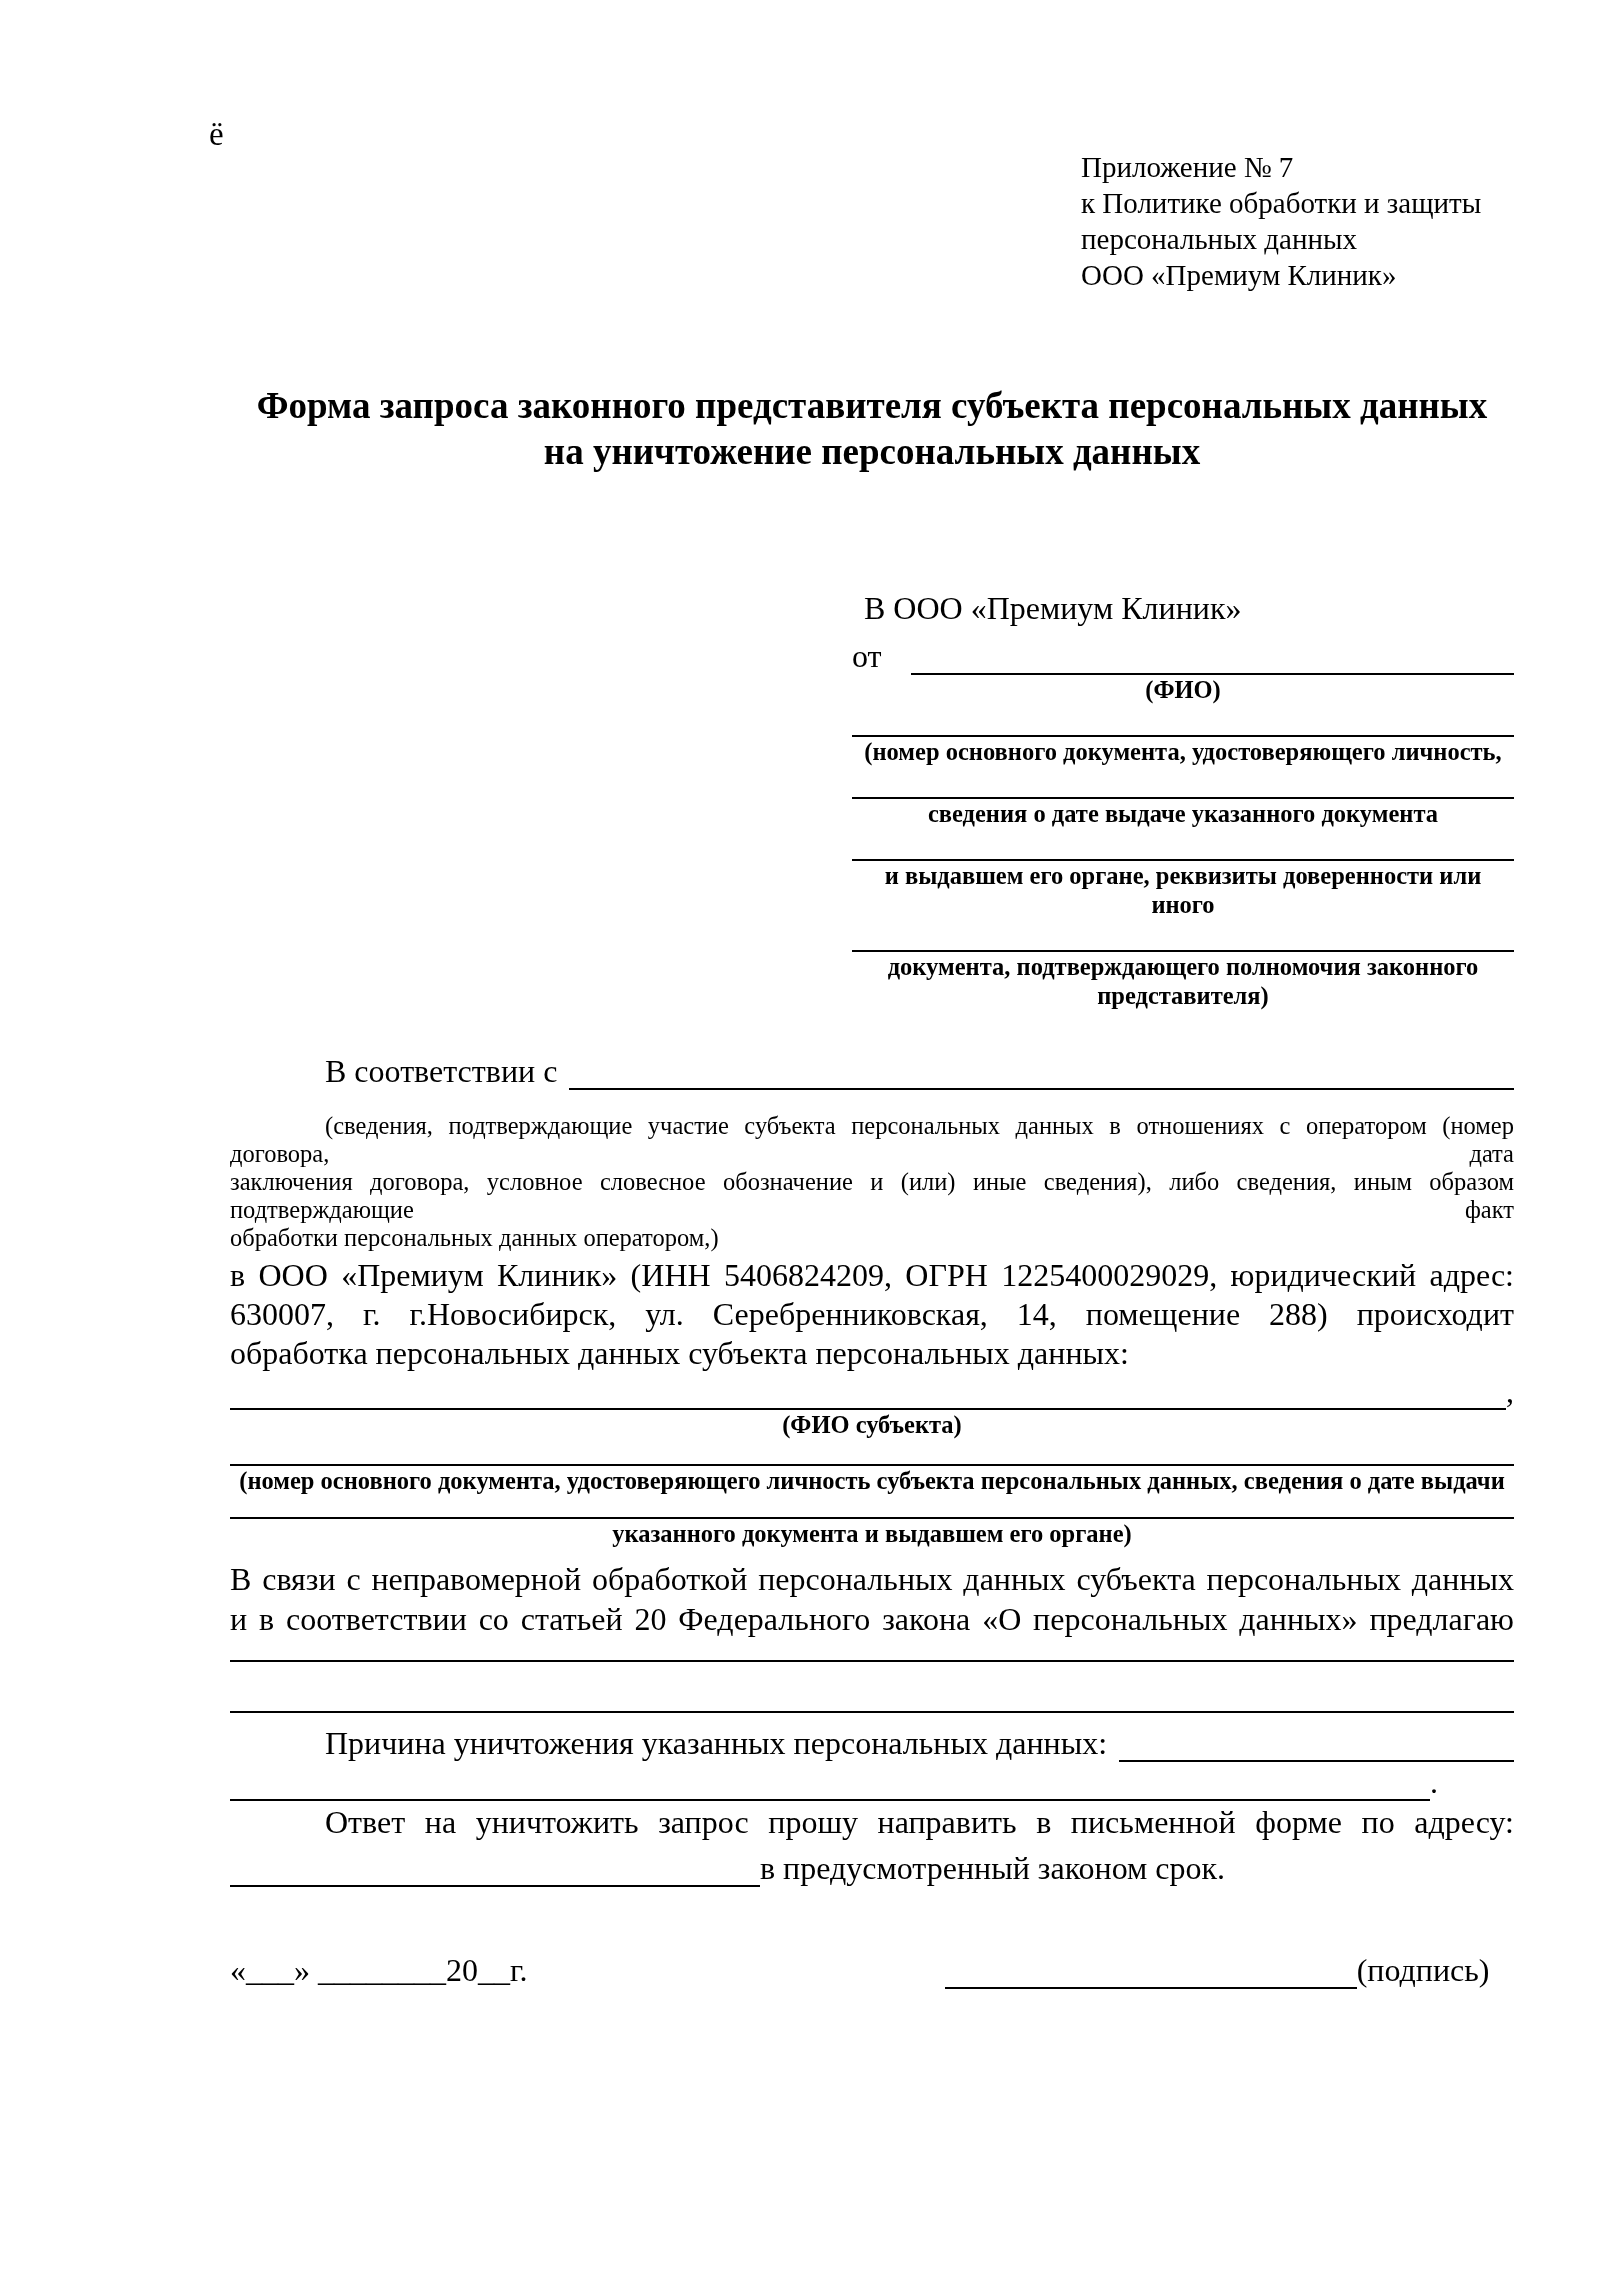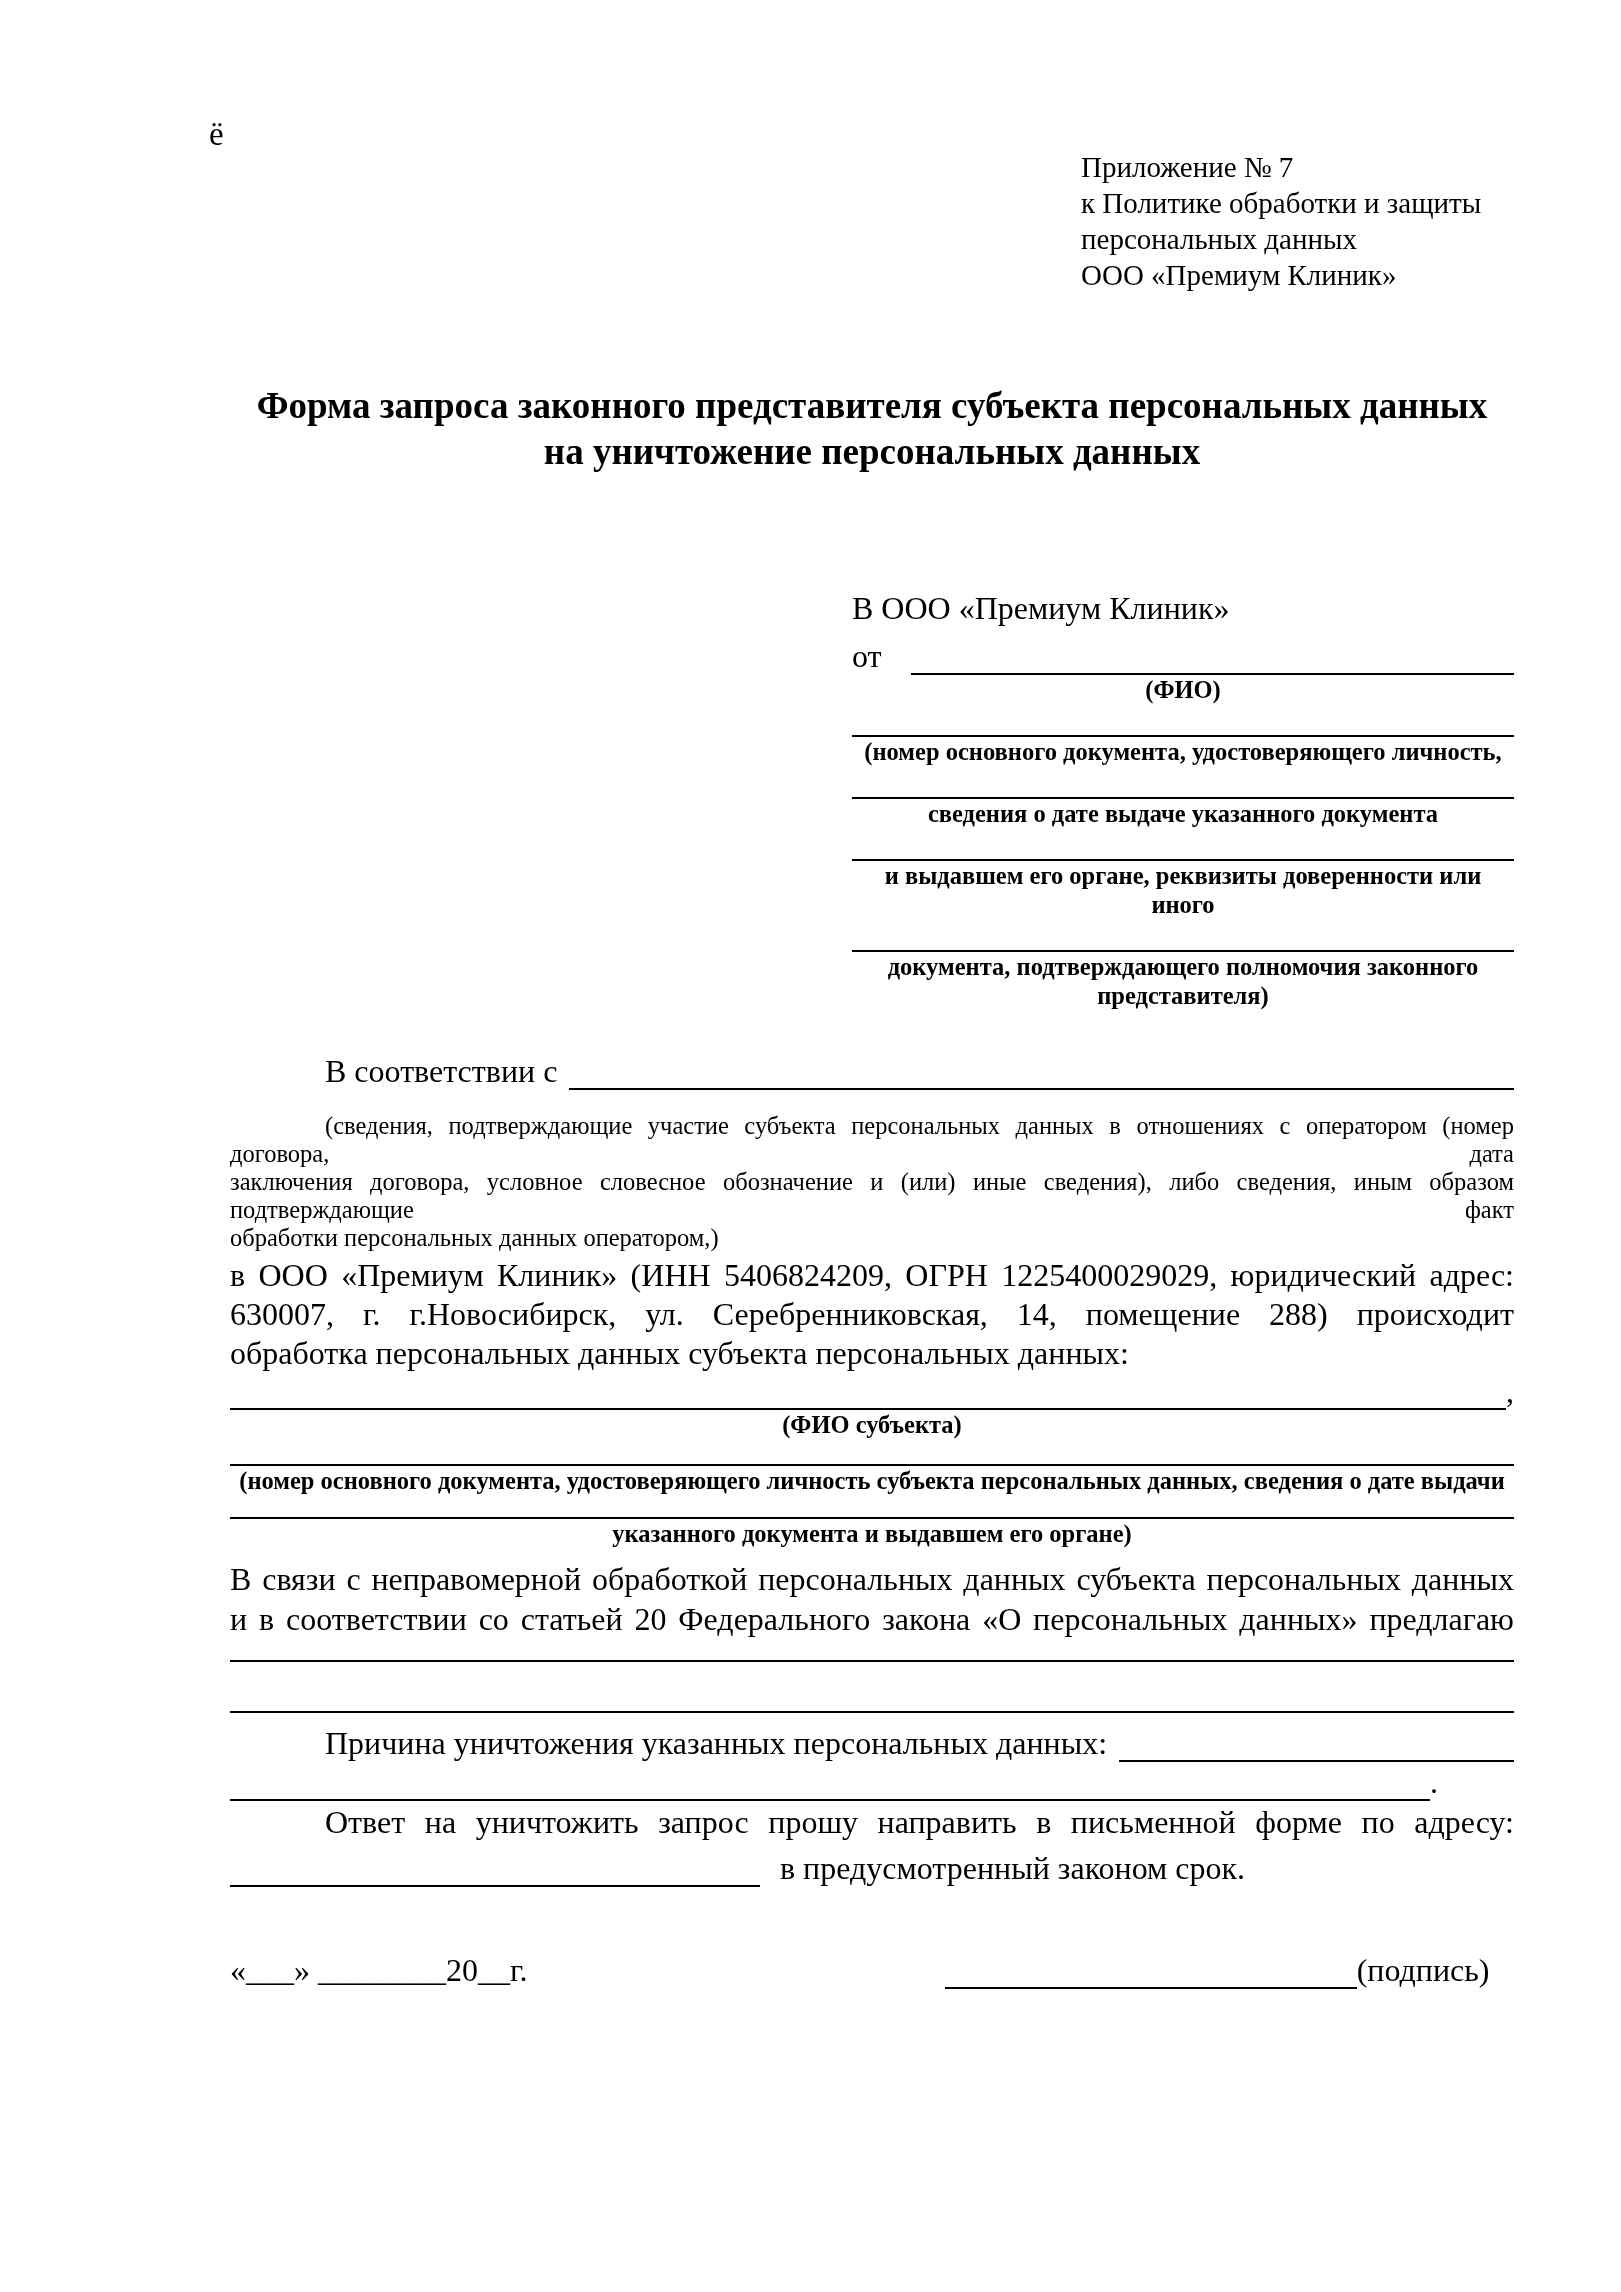--- a/index.html
+++ b/index.html
@@ -35,21 +35,21 @@
     font-size: 37px;
     line-height: 46px;
   }
   
   .addressee {
     margin-top: 114px;
     margin-left: 622px;
     width: 662px;
     font-size: 32px;
   }
-  .addr-to { line-height: 39px; }
+  .addr-to { line-height: 39px; margin-left: 12px; }
   .flex-row { display: flex; align-items: flex-end; }
   .from-row { margin-top: 3.9px; height: 43px; gap: 20px; }
   .fill { flex: 1 1 auto; border-bottom: 2.9px solid #000; }
   .from-row .fill { margin-left: 9.8px; }
   .cap {
     font-size: 24.5px;
     line-height: 29px;
     text-align: center;
     font-weight: bold;
   }
@@ -72,21 +72,21 @@
   .reason-row { margin-top: 7.8px; height: 41px; font-size: 32px; }
   .reason-row .fill { margin-left: 11.8px; }
   .period-row { height: 39px; font-size: 32px; }
   .uline-fixed { border-bottom: 2.9px solid #000; }
   .w-period { width: 1200px; }
   .reply1 {
     font-size: 32px;
     line-height: 43px;
     text-indent: 95px;
   }
-  .reply2 { height: 43px; font-size: 32px; gap: 20px; }
+  .reply2 { height: 43px; font-size: 32px; }
   .w-reply { width: 530px; }
   
   .footer-row {
     margin-top: 59px;
     height: 43px;
     font-size: 32px;
     padding-right: 24.5px;
   }
   .spacer { flex: 1 1 auto; }
   .w-sign { width: 412px; }

